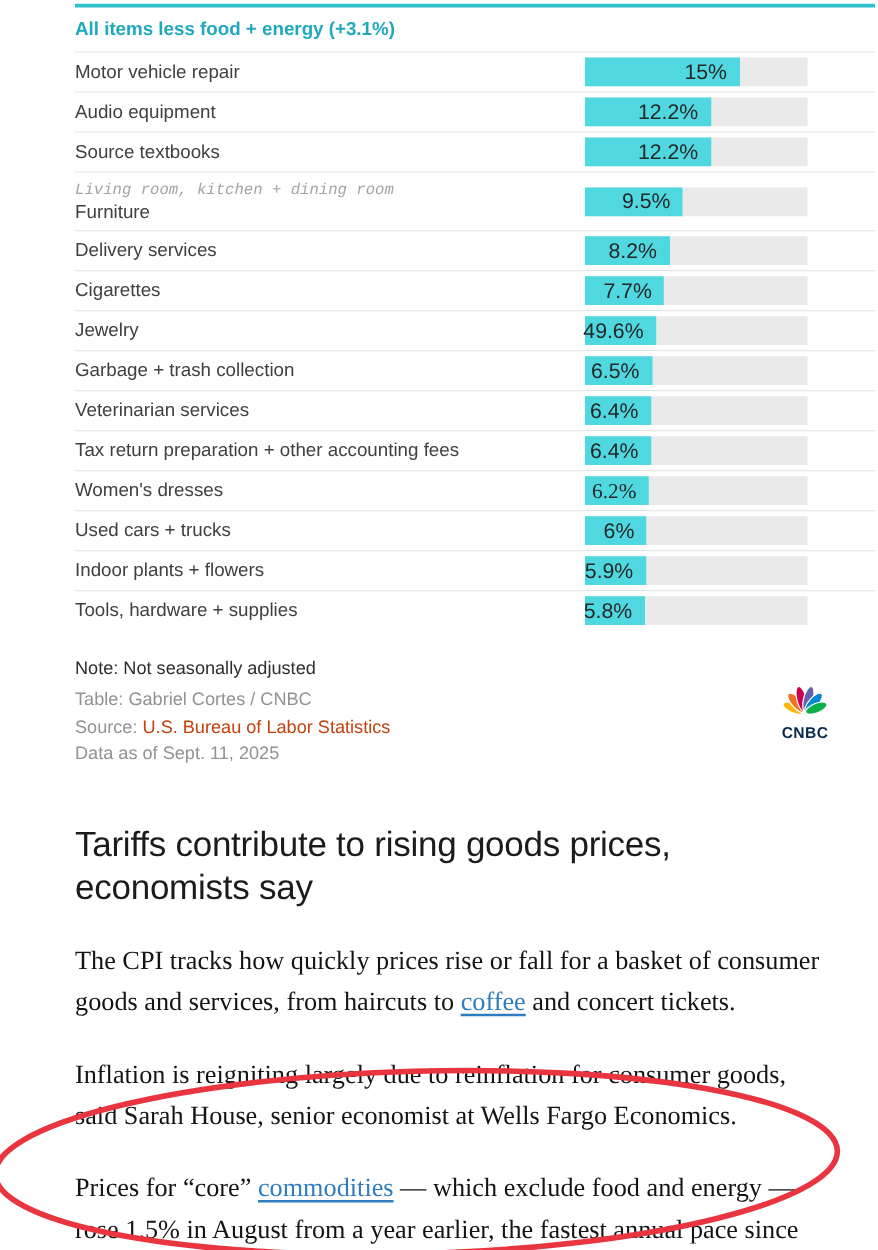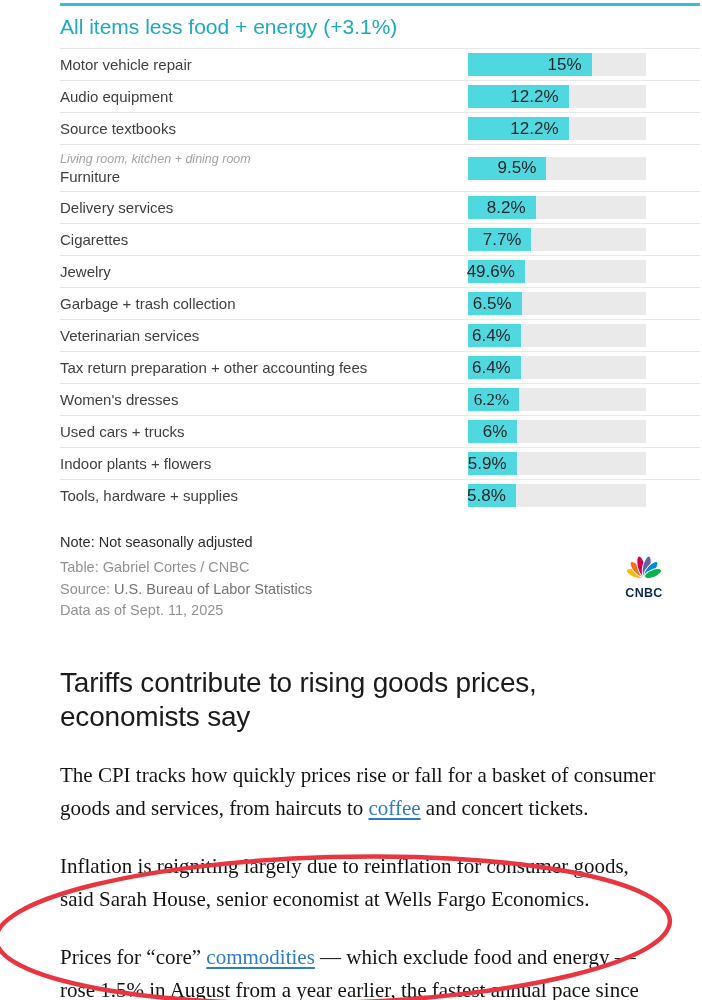--- a/index.html
+++ b/index.html
@@ -1,33 +1,33 @@
 <!DOCTYPE html>
 <html><head>
 <meta charset="utf-8">
 <style>
   html,body{margin:0;padding:0;background:#fff;}
   .page{position:relative;width:702px;height:1000px;background:#fff;overflow:hidden;
         font-family:"Liberation Sans",sans-serif;}
 
   
   .chart{margin:3px 2px 0 60px;border-top:3px solid #2fc2ce;}
-  .chart-title{color:#1ea9bd;font-weight:normal;font-size:21px;padding:9px 0 9px;}
+  .chart-title{color:#1ea9bd;font-weight:bold;font-size:15px;padding:9px 0 9px;}
   .row{display:flex;align-items:center;height:31px;border-top:1px solid #e7e7e7;padding-right:54px;}
   .row.tall{height:46px;}
   .row-label{flex:1;font-size:15px;color:#404040;}
-  .row-note{font-size:12.5px;font-style:italic;color:#a3a3a3;margin-bottom:2px;}
+  .row-note{font-size:12.5px;font-style:italic;color:#a3a3a3;margin-bottom:2px;font-family:Liberation Mono, monospace;}
   .bar-track{width:178px;height:23px;background:#eaeaea;flex:none;}
   .bar-fill{height:100%;background:#4fd8e0;display:flex;align-items:center;justify-content:flex-end;}
   .bar-value{font-size:17px;color:#262626;padding-right:10px;white-space:nowrap;}
 
   
   .note-line{margin:23px 2px 0 60px;font-size:14.5px;color:#2e2e2e;}
   .credits{position:relative;margin:7px 2px 0 60px;font-size:14.5px;color:#929292;line-height:21.5px;}
-  .credits a{color:#737373;text-decoration:none;cursor:pointer;}
+  .credits a{color:#c2410c;text-decoration:none;cursor:pointer;}
   .logo{position:absolute;right:34px;top:-4px;width:44px;text-align:center;}
   .logo svg{display:block;margin:0 auto;}
   .logo-text{font-size:12.5px;font-weight:bold;color:#0b2b4c;letter-spacing:.3px;margin-top:-3px;}
 
   
   h1.headline{margin:44px 40px 0 60px;font-size:28px;line-height:34px;color:#1b1b1b;
       font-weight:normal;letter-spacing:-.2px;}
   .article{margin:0 42px 0 60px;font-family:"Liberation Serif",serif;font-size:21px;color:#141414;}
   .article p{margin:25px 0 0;line-height:33px;}
   .article a{color:#2f7cc0;text-decoration:underline;text-underline-offset:3px;cursor:pointer;}

